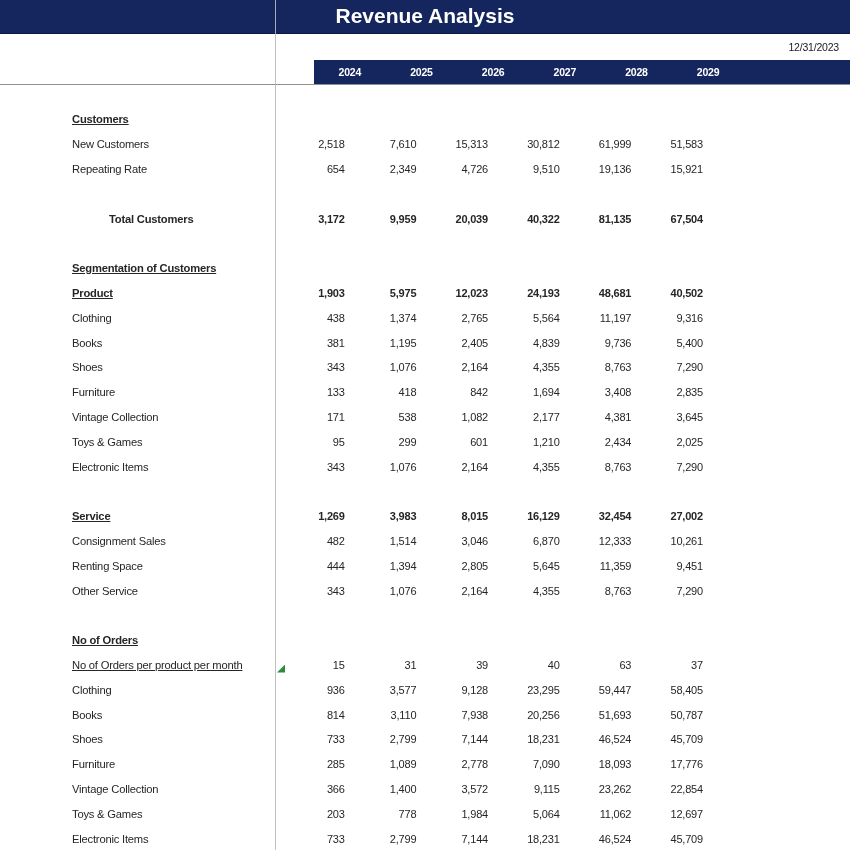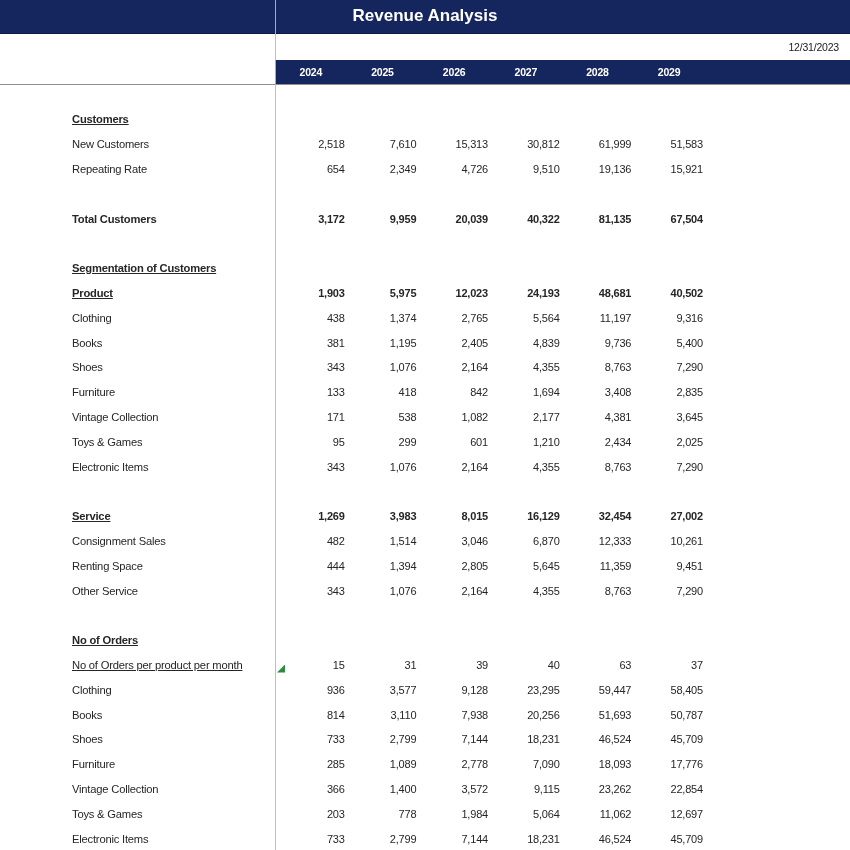--- a/index.html
+++ b/index.html
@@ -17,21 +17,21 @@
     height:33px;
     background:#15265E;
     border-bottom:1px solid #0d1a42;
     position:relative;
   }
   .title-band .title{
     position:absolute;left:0;right:0;top:0;
     line-height:32px;
     text-align:center;
     color:#ffffff;
-    font-size:17px;
+    font-size:21px;
     font-weight:700;
     letter-spacing:0px;
   }
   
   .date-row{
     height:26px;
     background:#ffffff;
     text-align:right;
   }
   .date-row .date{
@@ -40,20 +40,21 @@
     padding-right:11px;
     font-size:10.5px;
     color:#1a1a1a;
   }
   
   .year-band{
     display:grid;
     grid-template-columns:275px repeat(6,71.66px) 1fr;
     height:24px;
     border-bottom:1px solid #8f8f8f;
+    padding-left:39px;
   }
   .year-band .left-pad{background:#ffffff;}
   .year-band .year-cell{
     background:#15265E;
     color:#ffffff;
     font-size:10.5px;
     font-weight:700;
     text-align:center;
     line-height:24px;
   }
@@ -73,21 +74,21 @@
     font-size:11.2px;
   }
   .cell.v{
     text-align:right;
     padding-right:2px;
     font-size:11px;
     font-variant-numeric:tabular-nums;
   }
   .row.section .cell.label,
   .row.section-data .cell.label{font-weight:700;text-decoration:underline;}
-  .row.total .cell.label{font-weight:700;}
+  .row.total .cell.label{font-weight:700;margin-left:37px;}
   .row.underline-data .cell.label{text-decoration:underline;}
   .row.section-data .cell.v,
   .row.total .cell.v{font-weight:700;margin-left:36px;}
   
   .flag{
     position:absolute;
     left:277px;
     top:12px;
     width:8px;height:8px;
     background:#2e8b3d;

